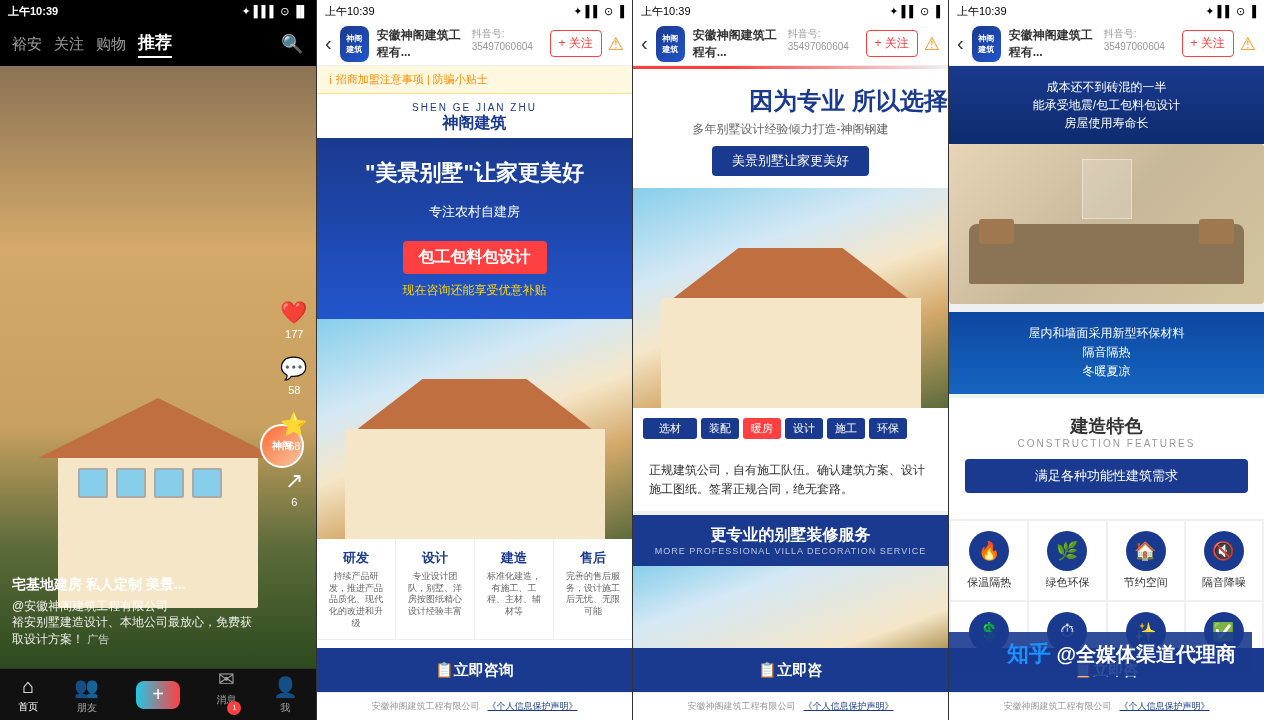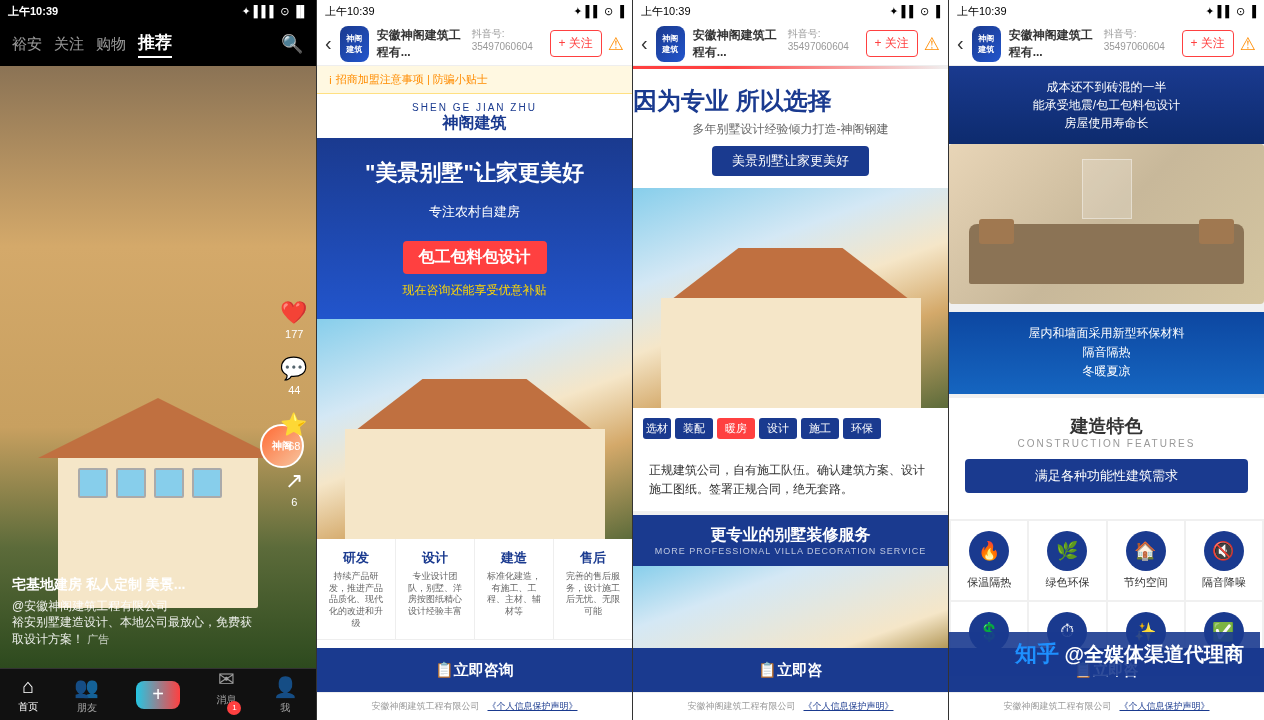--- a/index.html
+++ b/index.html
@@ -521,21 +521,21 @@
       color: #fff;
       font-size: 12px;
       text-align: center;
       line-height: 1.6;
     }
 
     
     .watermark-overlay {
       position: absolute;
       bottom: 44px;
-      right: 4px;
+      right: 12px;
       left: 0;
       height: 44px;
       background: rgba(26, 58, 143, 0.9);
       display: flex;
       align-items: center;
       justify-content: flex-end;
       padding-right: 16px;
       z-index: 100;
     }
     .watermark-text {
@@ -550,21 +550,21 @@
       text-align: center;
       padding: 8px 0 4px;
       background: #fff;
     }
 
     
     .headline-blue {
       color: #1a3a8f;
       font-size: 24px;
       font-weight: bold;
-      text-align: left;
+      text-align: right;
       padding: 16px 0 4px;
       background: #fff;
     }
     .headline-sub {
       color: #666;
       font-size: 12px;
       text-align: center;
       padding-bottom: 8px;
       background: #fff;
     }
@@ -622,21 +622,21 @@
       <span style="font-size:10px;font-weight:bold;">神阁</span>
     </div>
 
     <div class="side-actions">
       <div class="action-icon">
         <span>❤️</span>
         <span class="action-count">177</span>
       </div>
       <div class="action-icon">
         <span>💬</span>
-        <span class="action-count">44</span>
+        <span class="action-count">58</span>
       </div>
       <div class="action-icon">
         <span>⭐</span>
         <span class="action-count">68</span>
       </div>
       <div class="action-icon">
         <span>↗</span>
         <span class="action-count">6</span>
       </div>
     </div>
@@ -798,21 +798,21 @@
     </div>
 
     <div class="villa-img">
       <div class="villa-house">
         <div class="villa-roof"></div>
         <div class="villa-body"></div>
       </div>
     </div>
 
     <div style="background:#fff;display:flex;flex-wrap:wrap;gap:4px;padding:10px;">
-      <span style="background:#1a3a8f;color:#fff;padding:3px 3px;border-radius:3px;font-size:11px;font-family:Liberation Mono, monospace;">选材</span>
+      <span style="background:#1a3a8f;color:#fff;padding:3px 16px;border-radius:3px;font-size:11px;font-family:Liberation Mono, monospace;">选材</span>
       <span style="background:#1a3a8f;color:#fff;padding:3px 8px;border-radius:3px;font-size:11px;">装配</span>
       <span style="background:#FF4040;color:#fff;padding:3px 8px;border-radius:3px;font-size:11px;">暖房</span>
       <span style="background:#1a3a8f;color:#fff;padding:3px 8px;border-radius:3px;font-size:11px;">设计</span>
       <span style="background:#1a3a8f;color:#fff;padding:3px 8px;border-radius:3px;font-size:11px;">施工</span>
       <span style="background:#1a3a8f;color:#fff;padding:3px 8px;border-radius:3px;font-size:11px;">环保</span>
     </div>
 
     <div class="section-content">
       <div class="section-text">正规建筑公司，自有施工队伍。确认建筑方案、设计施工图纸。签署正规合同，绝无套路。</div>
     </div>

